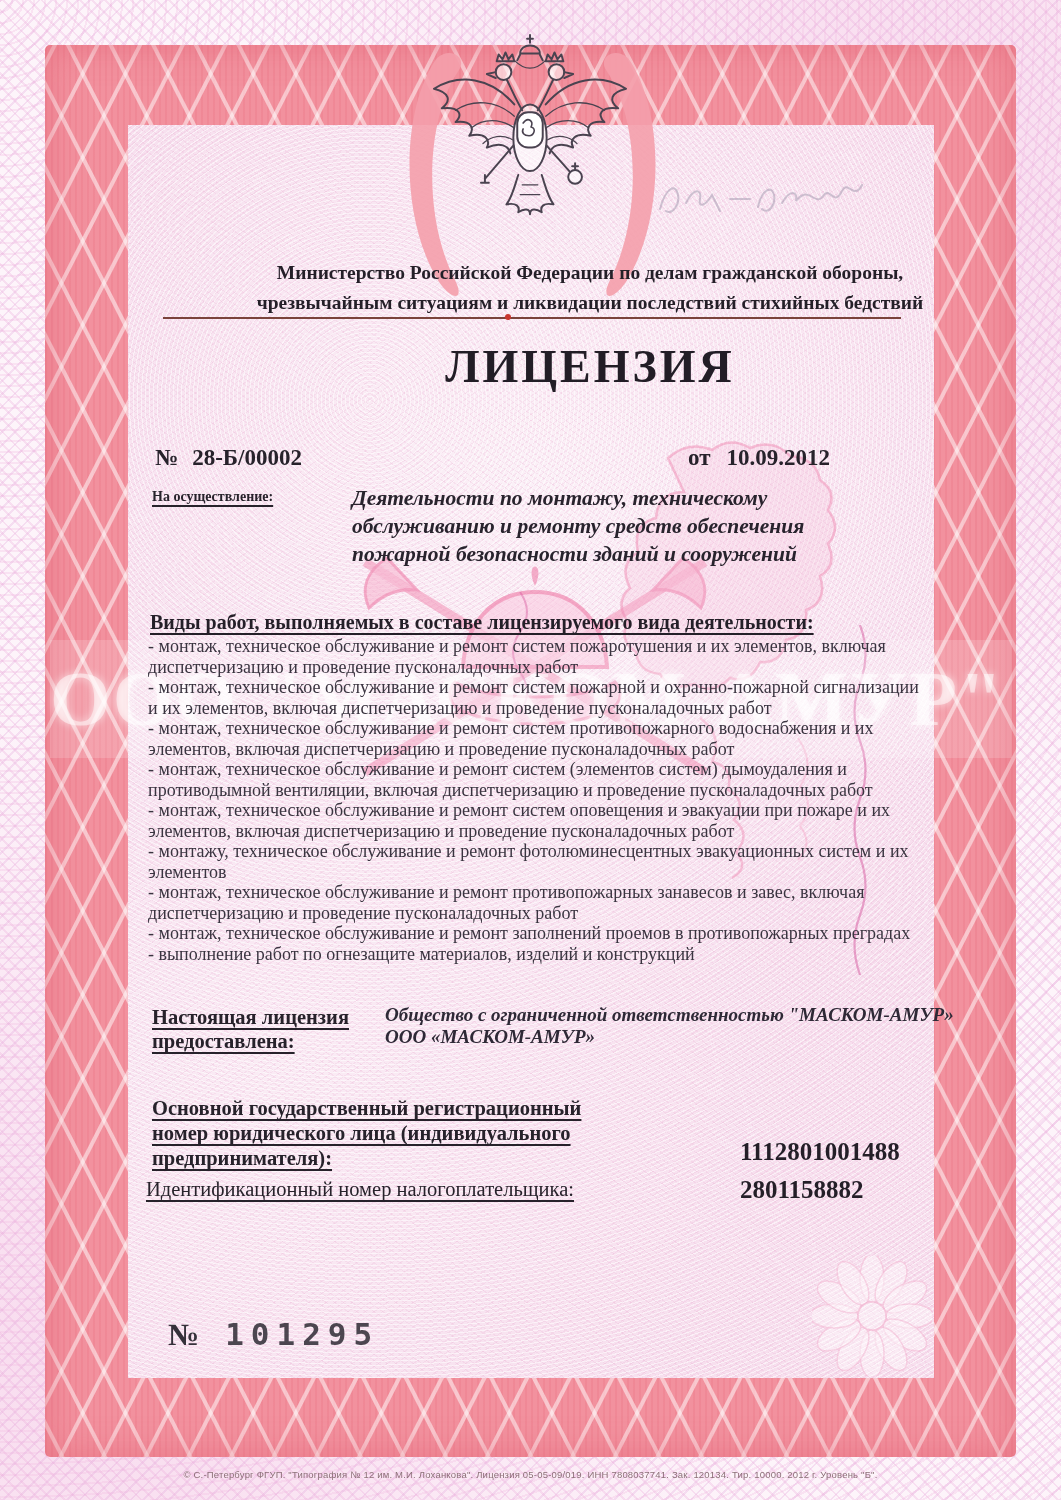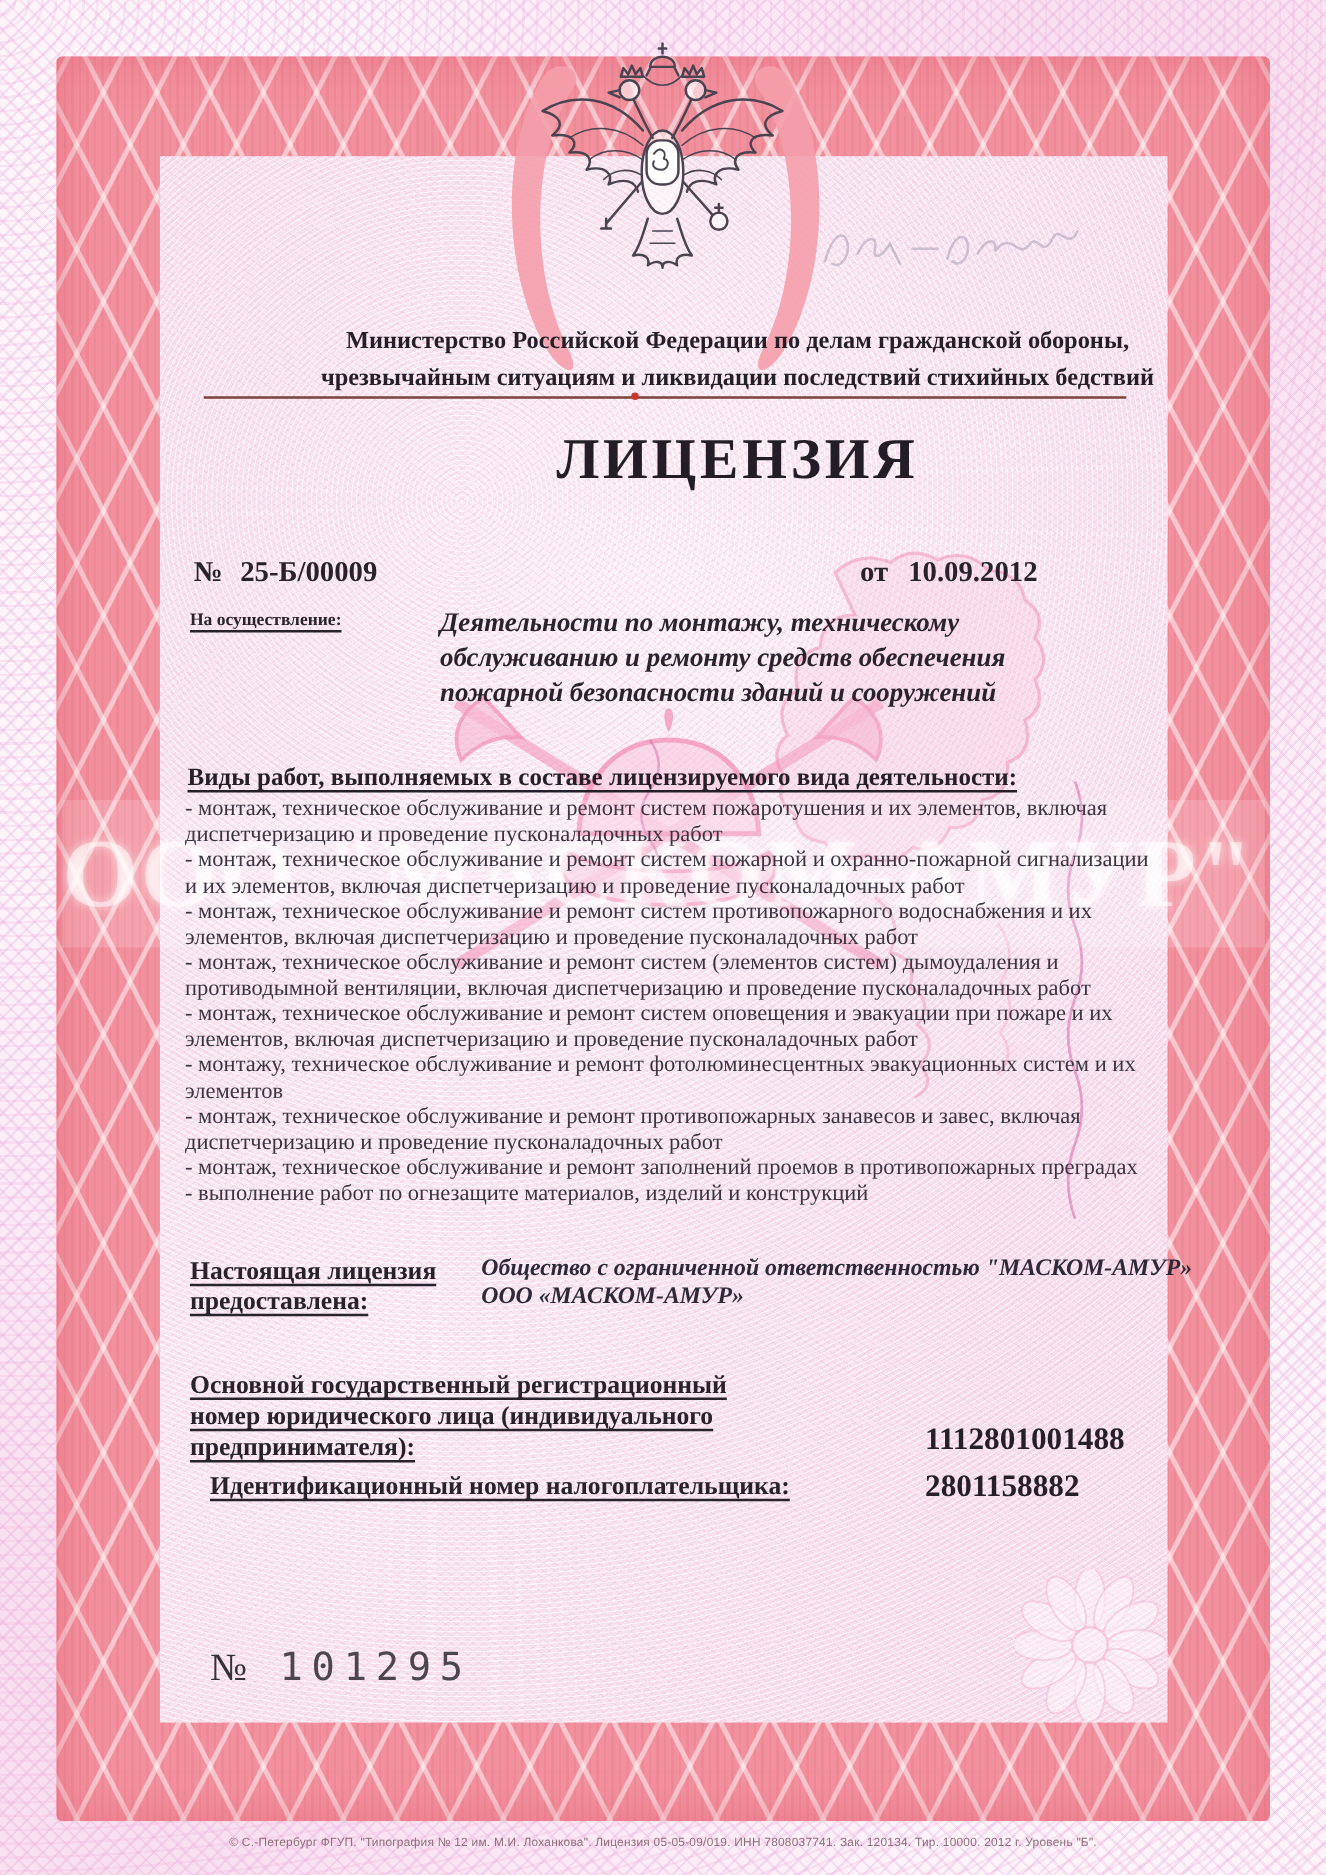--- a/index.html
+++ b/index.html
@@ -55,23 +55,23 @@
   .purpose-label{left:152px;top:489px;font-weight:bold;font-size:14px;}
   .purpose-text{left:352px;top:484px;font-weight:bold;font-style:italic;font-size:21.5px;line-height:28px;white-space:nowrap;color:#28232d;}
   .works-heading{left:150px;top:611px;font-weight:bold;font-size:20px;color:#241f28;}
   .works{left:148px;top:636px;width:782px;font-size:18px;line-height:20.5px;color:#3a3440;}
   .works p{margin:0;}
   .grantee-label{left:152px;top:1005px;font-weight:bold;font-size:20.5px;line-height:24px;}
   .grantee-name{left:385px;top:1004px;font-weight:bold;font-style:italic;font-size:19px;line-height:22px;color:#2e2936;}
   .ogrn-label{left:152px;top:1096px;font-weight:bold;font-size:20.5px;line-height:25px;}
   .value-num{font-weight:bold;font-size:25px;color:#241f28;}
   .ogrn-value{left:740px;top:1138px;}
-  .inn-label{left:168px;top:1178px;font-weight:bold;font-size:20.5px;}
+  .inn-label{left:146px;top:1178px;font-weight:normal;font-size:20.5px;}
   .inn-value{left:740px;top:1176px;}
-  .serial{left:168px;top:1316px;font-size:31px;color:#35313a;}
+  .serial{left:168px;top:1316px;font-size:31px;color:#35313a;font-weight:bold;}
   .serial .digits{font-family:"DejaVu Sans Mono","Liberation Mono",monospace;letter-spacing:7px;margin-left:26px;opacity:.88;}
   .printer-note{left:0;width:1061px;top:1469px;text-align:center;font-family:"Liberation Sans","DejaVu Sans",sans-serif;font-size:9.5px;color:#8c7078;letter-spacing:.2px;}
 </style>
 </head>
 <body>
 
 <div class="page">
 
   <div class="band"></div>
   <div class="inner"></div>
@@ -159,21 +159,21 @@
   <div class="txt center-block ministry">
     <div>Министерство Российской Федерации по делам гражданской обороны,</div>
     <div>чрезвычайным ситуациям и ликвидации последствий стихийных бедствий</div>
   </div>
   <div class="ministry-rule"></div>
   <div class="ministry-dot"></div>
 
   <div class="txt center-block doc-title">ЛИЦЕНЗИЯ</div>
 
   <div class="txt lic-no">
-    <span>№</span><span class="v">25-Б/00009</span>
+    <span>№</span><span class="v">28-Б/00002</span>
   </div>
   <div class="txt lic-date">
     <span>от</span><span class="v">10.09.2012</span>
   </div>
 
   <div class="txt purpose-label u">На осуществление:</div>
   <div class="txt purpose-text">
     <div>Деятельности по монтажу, техническому</div>
     <div>обслуживанию и ремонту средств обеспечения</div>
     <div>пожарной безопасности зданий и сооружений</div>

